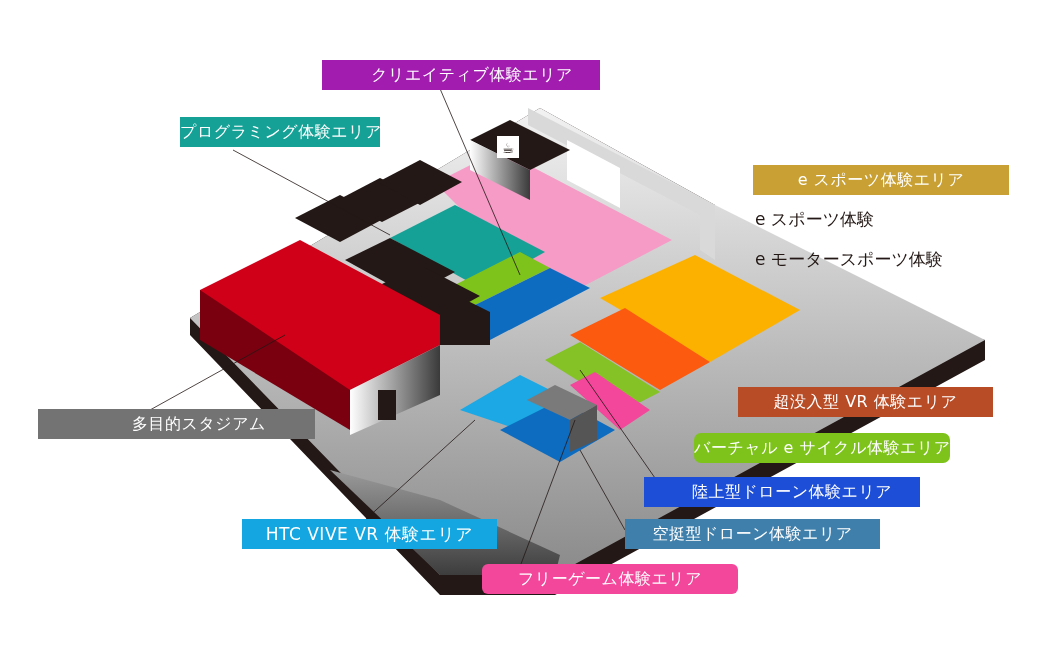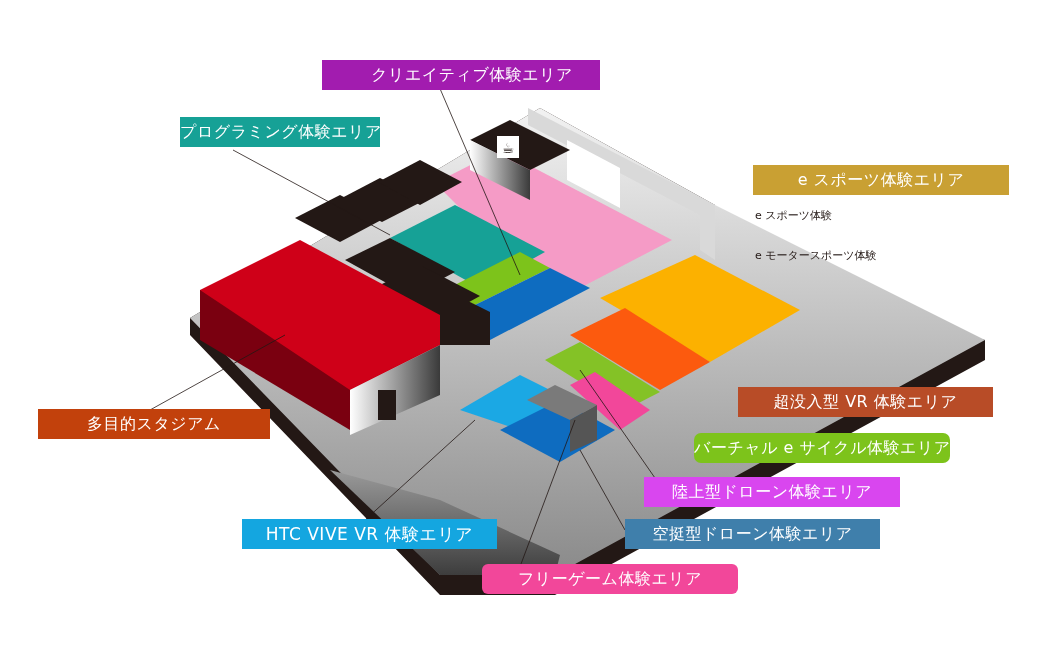--- a/index.html
+++ b/index.html
@@ -5,21 +5,21 @@
     html, body { margin: 0; padding: 0; background: #ffffff; }
     body { width: 1040px; height: 646px; position: relative; overflow: hidden;
            font-family: "DejaVu Sans", sans-serif; }
     #map { position: absolute; left: 0; top: 0; width: 1040px; height: 646px; }
     .label {
       position: absolute; color: #ffffff; font-size: 16px; line-height: 30px;
       height: 30px; text-align: center; white-space: nowrap; letter-spacing: 0.5px;
       font-family: "DejaVu Sans", sans-serif;
     }
     .plain {
-      position: absolute; color: #231815; font-size: 11px; white-space: nowrap;
+      position: absolute; color: #231815; font-size: 17px; white-space: nowrap;
       font-family: "DejaVu Sans", sans-serif;
     }
   </style>
 </head>
 <body>
 
 <svg id="map" viewBox="0 0 1040 646" xmlns="http://www.w3.org/2000/svg">
   <defs>
     <linearGradient id="floorGrad" x1="0" y1="0" x2="0" y2="1">
       <stop offset="0" stop-color="#f2f2f2"></stop>
@@ -103,19 +103,19 @@
     <line x1="625" y1="530" x2="580" y2="450"></line>
     <line x1="655" y1="478" x2="580" y2="370"></line>
   </g>
 </svg>
 
 <div class="label" style="left:322px;top:60px;width:256px;background:#a21caf;padding-left:22px;">クリエイティブ体験エリア</div>
 <div class="label" style="left:180px;top:117px;width:200px;background:#16a196;">プログラミング体験エリア</div>
 <div class="label" style="left:753px;top:165px;width:256px;background:#c9a033;">e スポーツ体験エリア</div>
 <div class="plain" style="left:755px;top:208px;">e スポーツ体験</div>
 <div class="plain" style="left:755px;top:248px;">e モータースポーツ体験</div>
-<div class="label" style="left:38px;top:409px;width:232px;background:#c2410c;">多目的スタジアム</div>
+<div class="label" style="left:38px;top:409px;width:232px;background:#737373;padding-left:45px;">多目的スタジアム</div>
 <div class="label" style="left:738px;top:387px;width:255px;background:#b84c27;">超没入型 VR 体験エリア</div>
 <div class="label" style="left:694px;top:433px;width:256px;background:#7dc31b;border-radius:7px;">バーチャル e サイクル体験エリア</div>
-<div class="label" style="left:644px;top:477px;width:256px;background:#d946ef;">陸上型ドローン体験エリア</div>
+<div class="label" style="left:644px;top:477px;width:256px;background:#1d4ed8;padding-left:20px;">陸上型ドローン体験エリア</div>
 <div class="label" style="left:625px;top:519px;width:255px;background:#3f7fab;">空挺型ドローン体験エリア</div>
 <div class="label" style="left:242px;top:519px;width:255px;background:#14a6e0;font-size:17px;">HTC VIVE VR 体験エリア</div>
 <div class="label" style="left:482px;top:564px;width:256px;background:#f2479a;border-radius:6px;">フリーゲーム体験エリア</div>
 
 </body></html>

